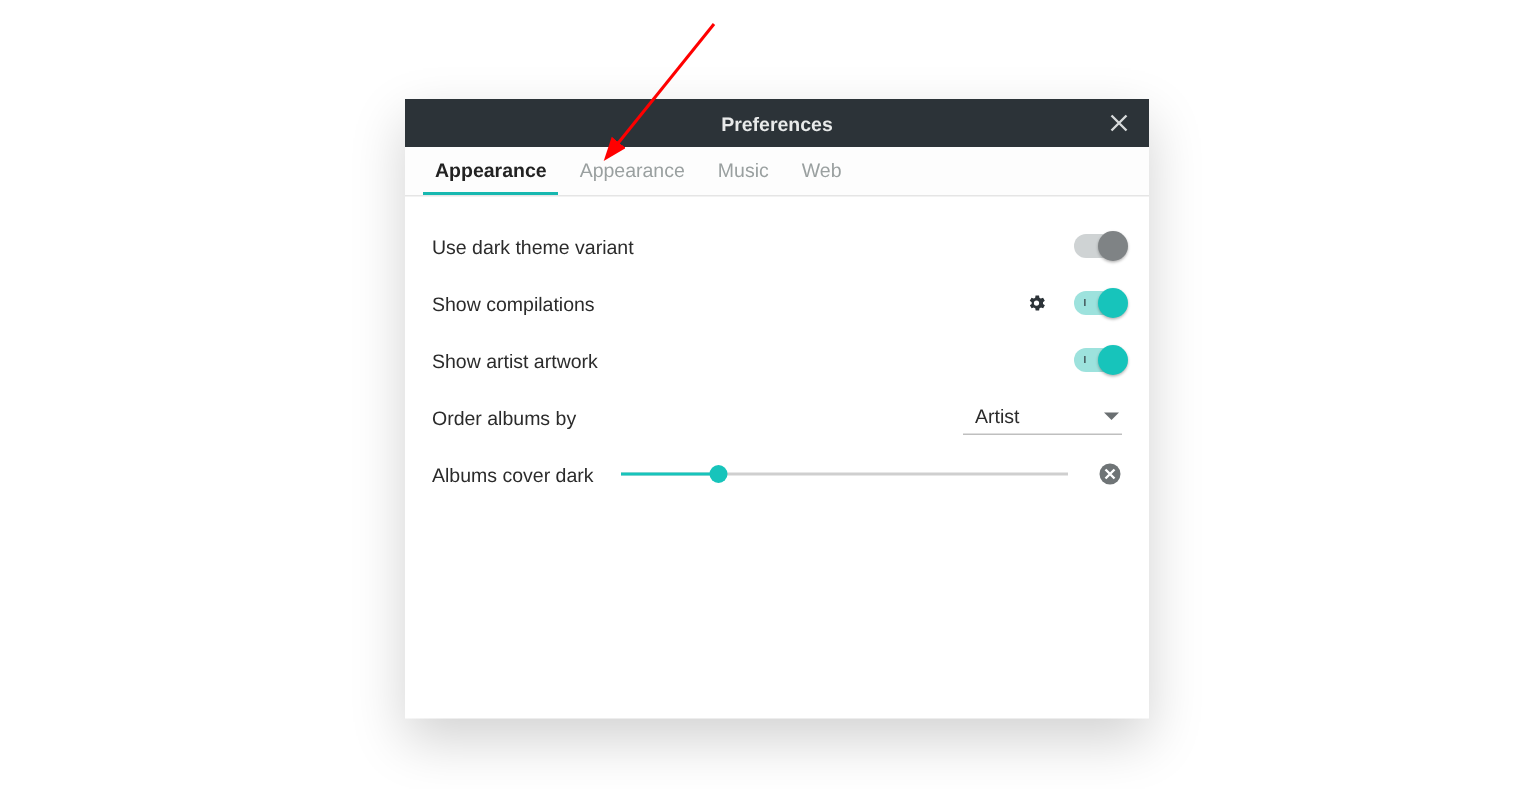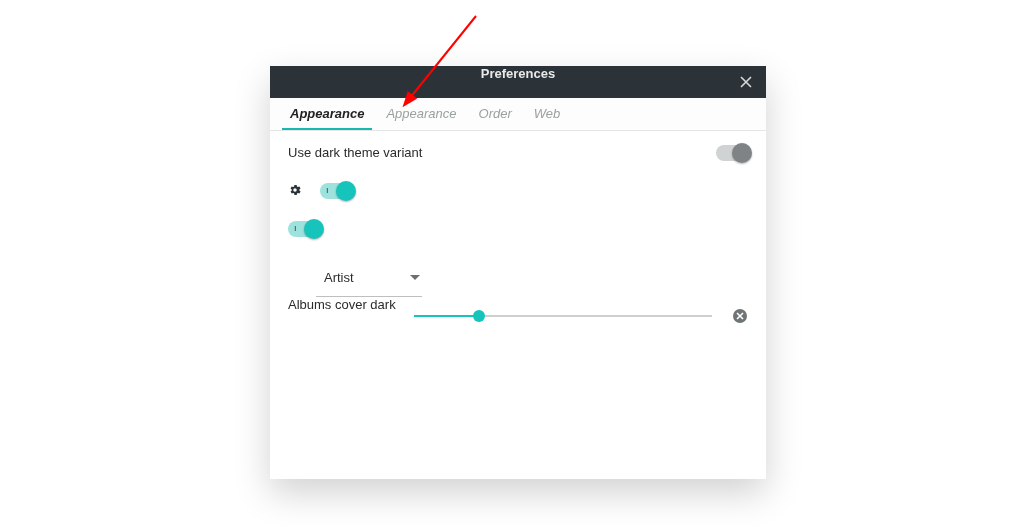--- a/index.html
+++ b/index.html
@@ -1,24 +1,24 @@
 <!DOCTYPE html>
 <html><head>
 <meta charset="utf-8">
 <style>
   html,body{margin:0;padding:0;width:1024px;height:526px;background:#fff;font-family:"Segoe UI",Arial,sans-serif;font-size:13px;color:#2b2b2b;}
   .dialog{position:absolute;left:270px;top:66px;width:496px;height:413px;background:#fff;box-shadow:0 14px 34px rgba(0,0,0,.18);}
-  .titlebar{height:32px;background:#2c3338;color:#e8eaea;display:flex;align-items:flex-start;justify-content:center;position:relative;font-weight:600;}
+  .titlebar{height:32px;background:#2c3338;color:#e8eaea;display:flex;align-items:center;justify-content:center;position:relative;font-weight:600;}
   .close-btn{position:absolute;right:0;top:0;width:40px;height:32px;display:flex;align-items:center;justify-content:center;cursor:pointer;color:#d7dadb;}
   .close-btn svg{width:12px;height:12px;}
-  .tabs{display:flex;gap:0;padding:0 12px;border-bottom:1px solid #e5e5e5;background:#fdfdfd;font-style:italic;}
+  .tabs{display:flex;gap:0;padding:0 12px;border-bottom:1px solid #e5e5e5;background:#fdfdfd;}
   .tab{padding:8px 8px 7px;margin-right:6px;color:#9aa0a0;cursor:pointer;border-bottom:2px solid transparent;}
   .tab.active{color:#222;font-weight:600;border-bottom-color:#17b8b0;}
   .body{padding:14px 18px 0 18px;}
-  .row{display:flex;min-height:38px;}
+  .row{display:flex;align-items:center;min-height:38px;}
   .row .label{flex:1;color:#2b2b2b;}
   
   .toggle{width:32px;height:16px;border-radius:10px;position:relative;cursor:pointer;}
   .toggle .track{position:absolute;inset:0;border-radius:10px;}
   .toggle .knob{position:absolute;top:-2px;width:20px;height:20px;border-radius:50%;box-shadow:0 1px 2px rgba(0,0,0,.3);}
   .toggle.off .track{background:#cfd3d4;}
   .toggle.off .knob{right:-4px;background:#7f8385;}
   .toggle.on .track{background:#9de2dd;}
   .toggle.on .knob{right:-4px;background:#17c4bb;}
   .toggle .tick{position:absolute;top:2px;left:6px;font-size:9px;color:#2c3338;}
@@ -46,54 +46,57 @@
     <div class="close-btn">
       <svg viewBox="0 0 12 12">
           <path d="M1 1 L11 11 M11 1 L1 11" stroke="currentColor" stroke-width="1.6" fill="none"></path>
         </svg>
     </div>
   </div>
 
   <div class="tabs">
     <div class="tab active">Appearance</div>
     <div class="tab">Appearance</div>
-    <div class="tab">Order</div>
+    <div class="tab">Music</div>
     <div class="tab">Web</div>
   </div>
 
   <div class="body">
 
     <div class="row">
       <span class="label">Use dark theme variant</span>
       <div class="toggle off">
         <div class="track"></div>
         <div class="knob"></div>
       </div>
     </div>
 
     <div class="row">
+      <span class="label">Show compilations</span>
       <svg class="gear" viewBox="0 0 24 24">
           <path fill="currentColor" d="M19.4 13a7.5 7.5 0 0 0 .1-1 7.5 7.5 0 0 0-.1-1l2.1-1.6-2-3.5-2.5 1a7.4 7.4 0 0 0-1.7-1l-.4-2.6h-4l-.4 2.6a7.4 7.4 0 0 0-1.7 1l-2.5-1-2 3.5L6.5 11a7.5 7.5 0 0 0 0 2l-2.1 1.6 2 3.5 2.5-1c.5.4 1.1.8 1.7 1l.4 2.6h4l.4-2.6c.6-.2 1.2-.6 1.7-1l2.5 1 2-3.5zM12 15a3 3 0 1 1 0-6 3 3 0 0 1 0 6z"></path>
         </svg>
       <div class="toggle on">
         <div class="track"></div>
         <span class="tick">ı</span>
         <div class="knob"></div>
       </div>
     </div>
 
     <div class="row">
+      <span class="label">Show artist artwork</span>
       <div class="toggle on">
         <div class="track"></div>
         <span class="tick">ı</span>
         <div class="knob"></div>
       </div>
     </div>
 
     <div class="row">
+      <span class="label">Order albums by</span>
       <div class="dropdown">
         <span>Artist</span>
         <span class="caret"></span>
       </div>
     </div>
 
     <div class="row">
       <span>Albums cover dark</span>
       <div class="slider-wrap">
         <div class="slider">

